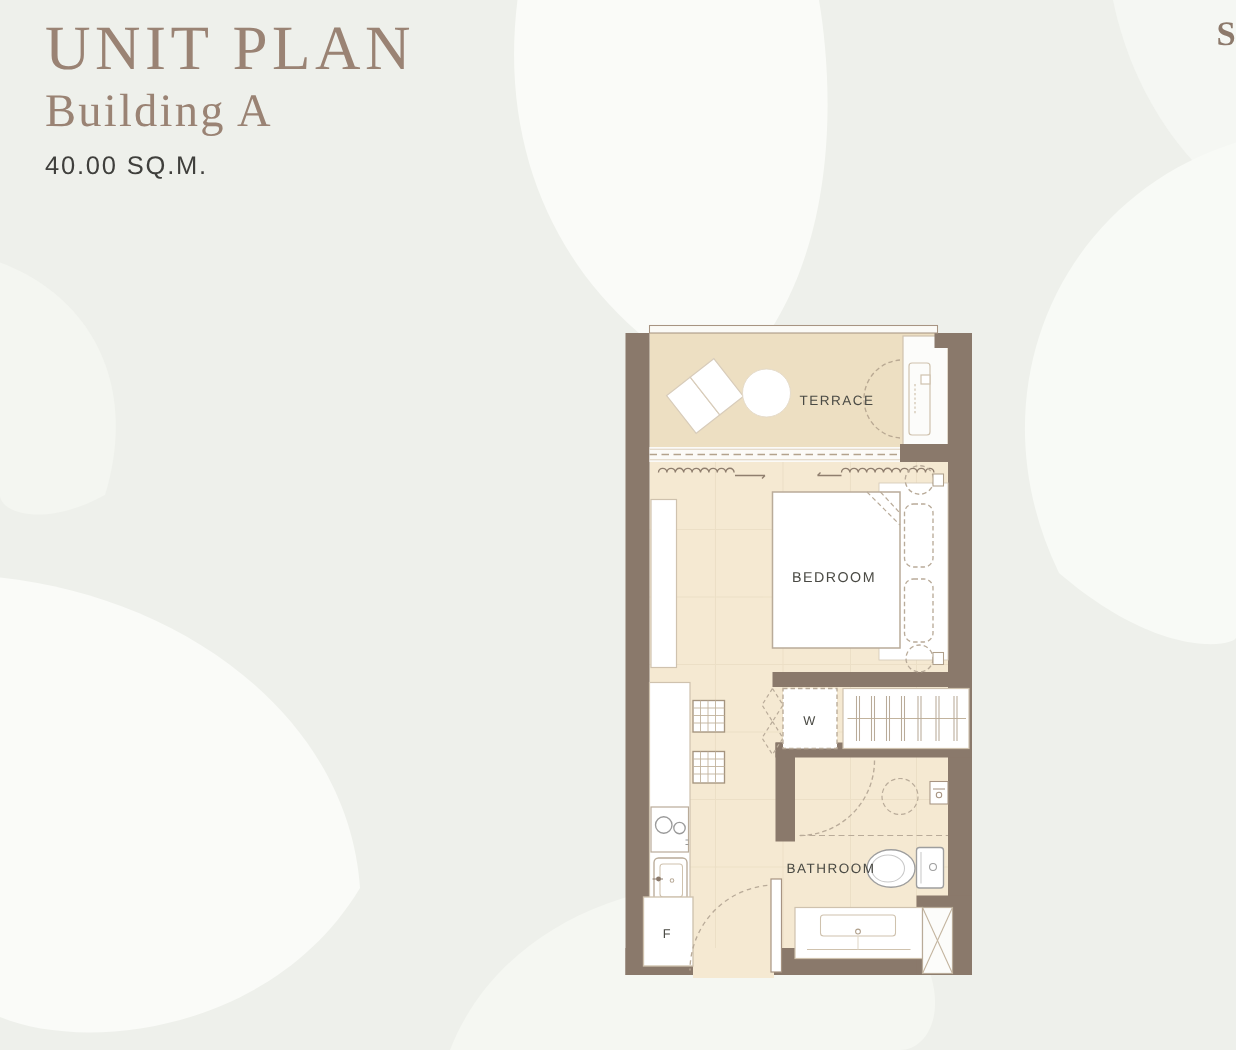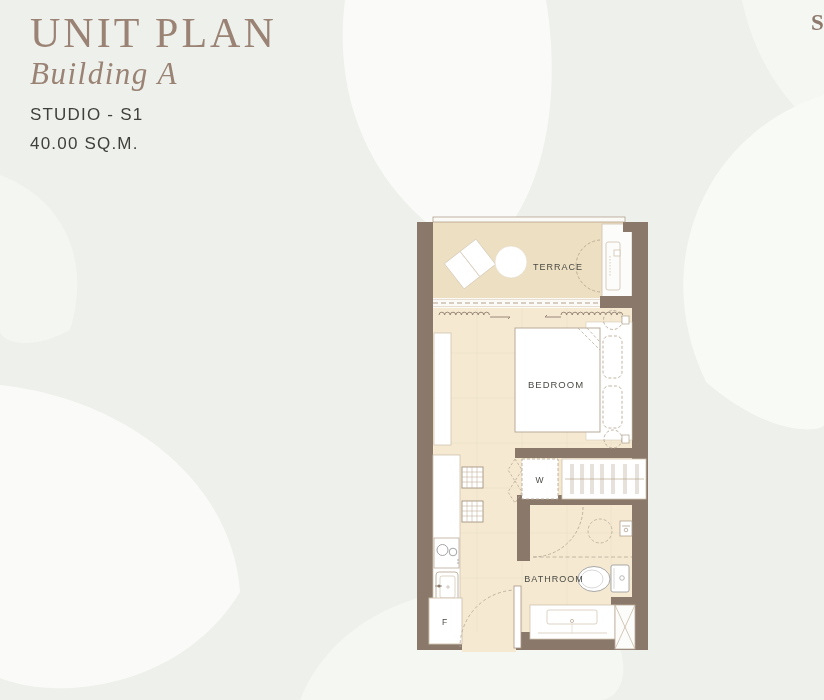--- a/index.html
+++ b/index.html
@@ -9,21 +9,21 @@
     font-family:"Liberation Sans", sans-serif;
   }
   .bg-flora{position:absolute; inset:0; pointer-events:none;}
   .title-block{position:absolute; left:30px; top:10px;}
   .main-title{
     font-family:"Liberation Serif", serif; font-size:42px; font-weight:500;
     color:#9a8374; letter-spacing:3px; line-height:1.1; margin:0;
   }
   .sub-title{
     font-family:"Liberation Serif", serif; font-size:31px; font-weight:400;
-    color:#9a8374; letter-spacing:1.5px; line-height:1.15; margin:0;font-style:italic;
+    color:#9a8374; letter-spacing:1.5px; line-height:1.15; margin:0;
   }
   .unit-type{
     font-size:17px; color:#3f3f3c; letter-spacing:1.2px; margin-top:13px;
   }
   .unit-area{
     font-size:17px; color:#3f3f3c; letter-spacing:1.2px; margin-top:9px;
   }
   .corner-mark{
     position:absolute; left:811px; top:10px;
     font-family:"Liberation Serif", serif; font-size:23px; font-weight:600;
@@ -43,21 +43,20 @@
     <path d="M742,0 C758,78 806,122 824,132 L824,0 Z" fill="#f5f7f3"></path>
     <path d="M824,95 C706,132 648,262 706,382 C776,442 824,430 824,425 Z" fill="#f8faf6"></path>
     <path d="M0,385 C122,398 232,478 240,592 C182,688 58,702 0,678 Z" fill="#fafbf8"></path>
     <path d="M300,700 C338,602 470,558 598,610 C640,662 622,700 600,700 Z" fill="#f5f7f2"></path>
     <path d="M0,175 C62,198 92,258 70,330 C30,352 0,342 0,330 Z" fill="#f4f6f1"></path>
   </svg>
 
   <div class="title-block">
     <div class="main-title">UNIT PLAN</div>
     <div class="sub-title">Building A</div>
-    <div class="unit-type">STUDIO - S1</div>
     <div class="unit-area">40.00 SQ.M.</div>
   </div>
 
   <div class="corner-mark">S</div>
 
   <div class="plan-wrap">
   <svg viewBox="0 0 233 436" width="233" height="436">
 
     <g>
       <rect x="18" y="6" width="192" height="78" fill="#eddfc2"></rect>

